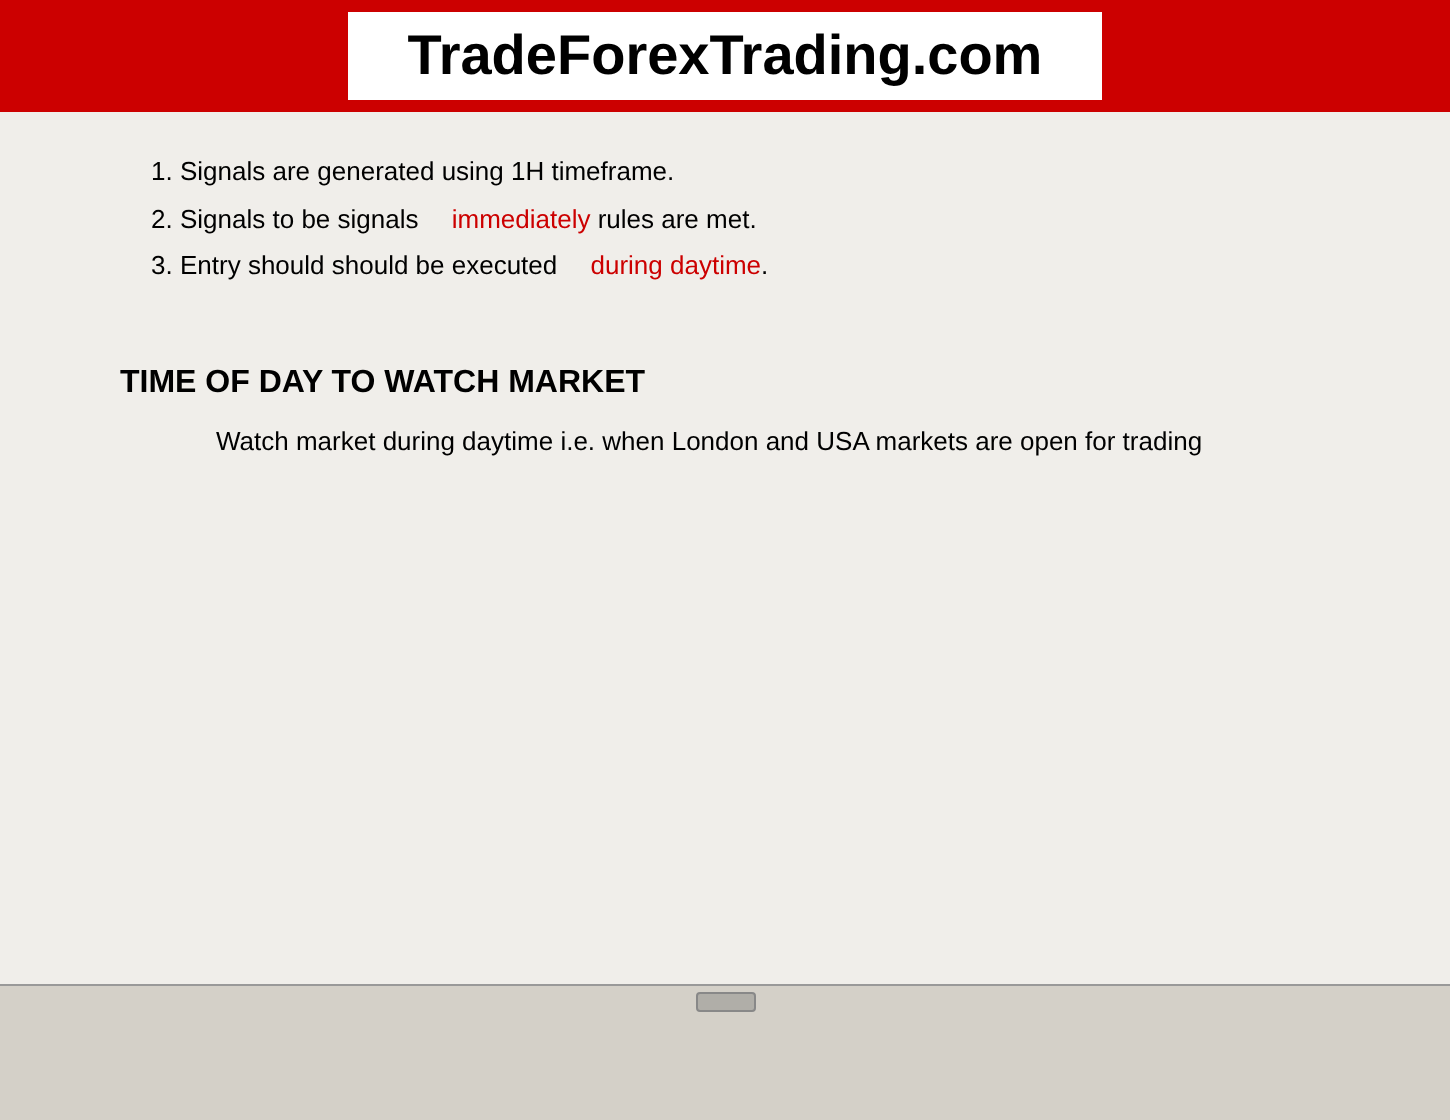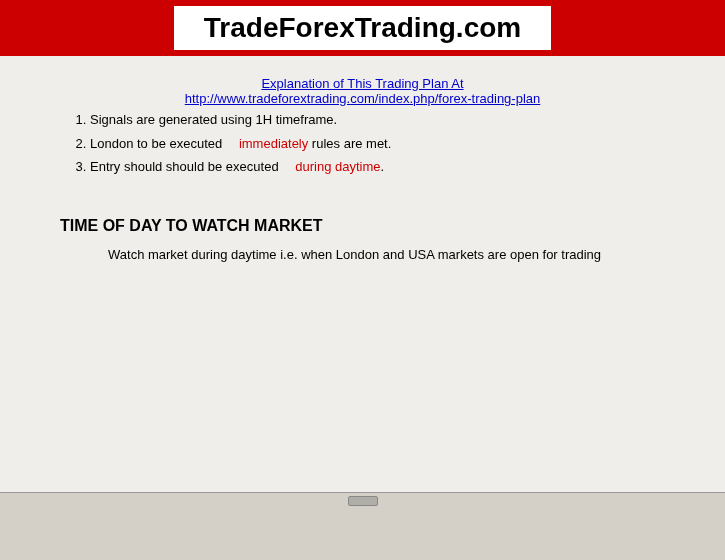--- a/index.html
+++ b/index.html
@@ -157,32 +157,28 @@
 
   <div class="header-bar">
     <div class="header-inner">
       <div class="header-site-name">TradeForexTrading.com</div>
     </div>
   </div>
 
   <div class="content-area">
 
 
-    <div class="explanation-link-block">
-      <a class="explanation-text" href="#">Explanation of This Trading Plan At</a>
-      <a class="explanation-url" href="#">http://www.tradeforextrading.com/index.php/forex-trading-plan</a>
-    </div>
 
 
     <ol class="ordered-list">
       <li>
         <span>Signals are generated using 1H timeframe.</span>
       </li>
       <li>
-        <span>London to be executed </span><span class="highlight-red">immediately</span><span> rules are met.</span>
+        <span>Signals to be signals </span><span class="highlight-red">immediately</span><span> rules are met.</span>
       </li>
       <li>
         <span>Entry should should be executed </span><span class="highlight-red">during daytime</span><span>.</span>
       </li>
     </ol>
 
     <div class="section-title-2">TIME OF DAY TO WATCH MARKET</div>
     <div class="body-text">Watch market during daytime i.e. when London and USA markets are open for trading</div>
   </div>
 

